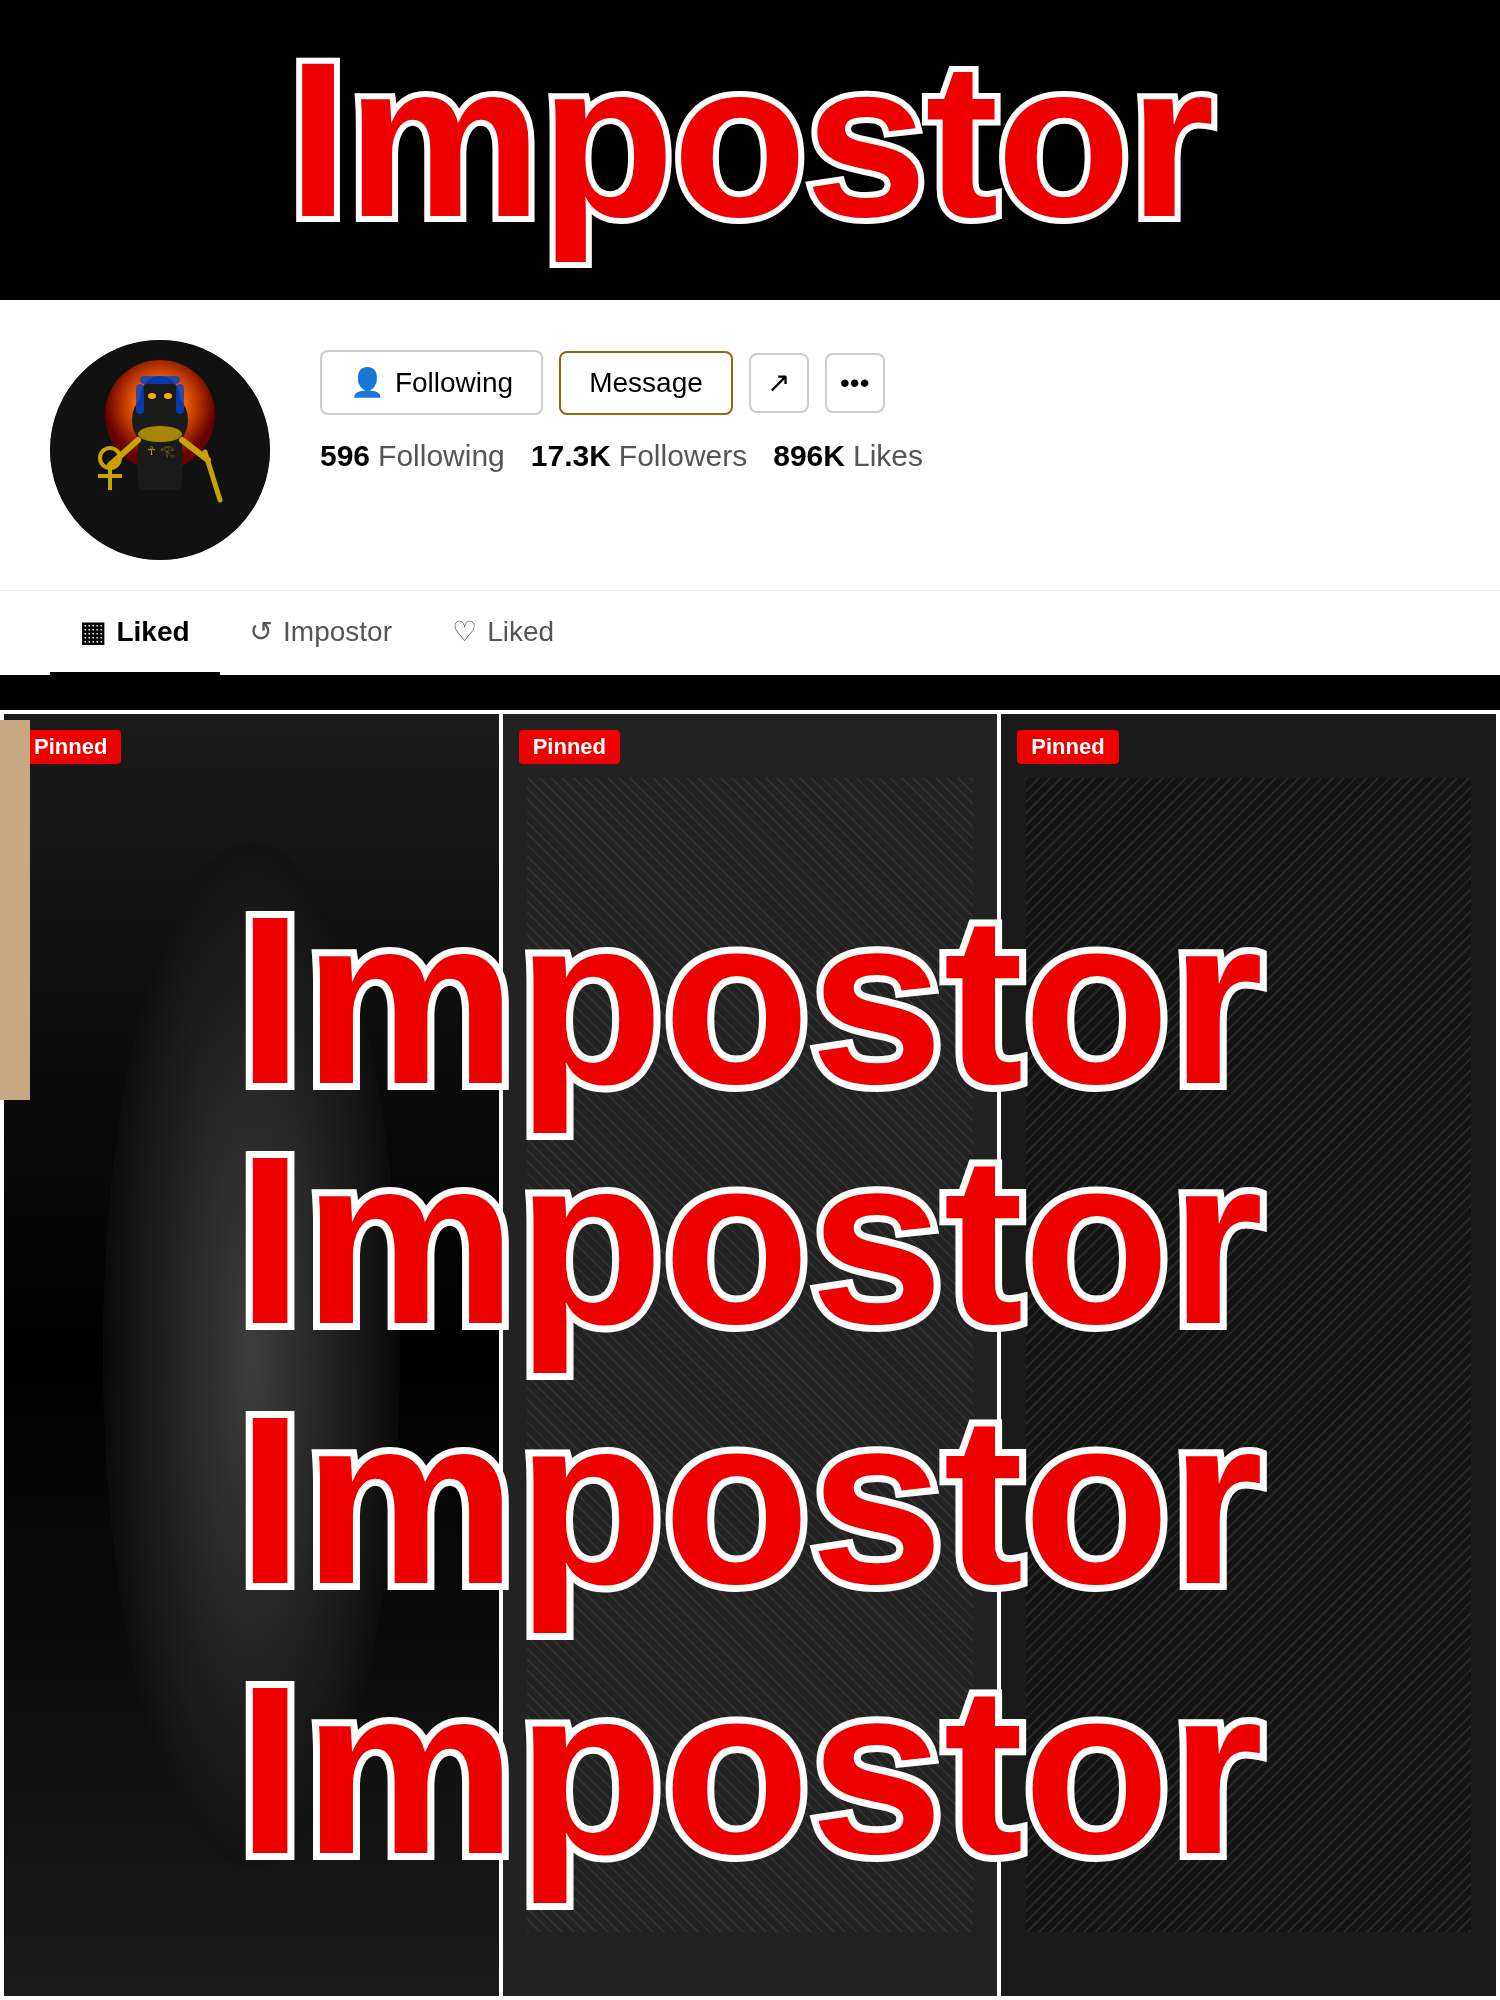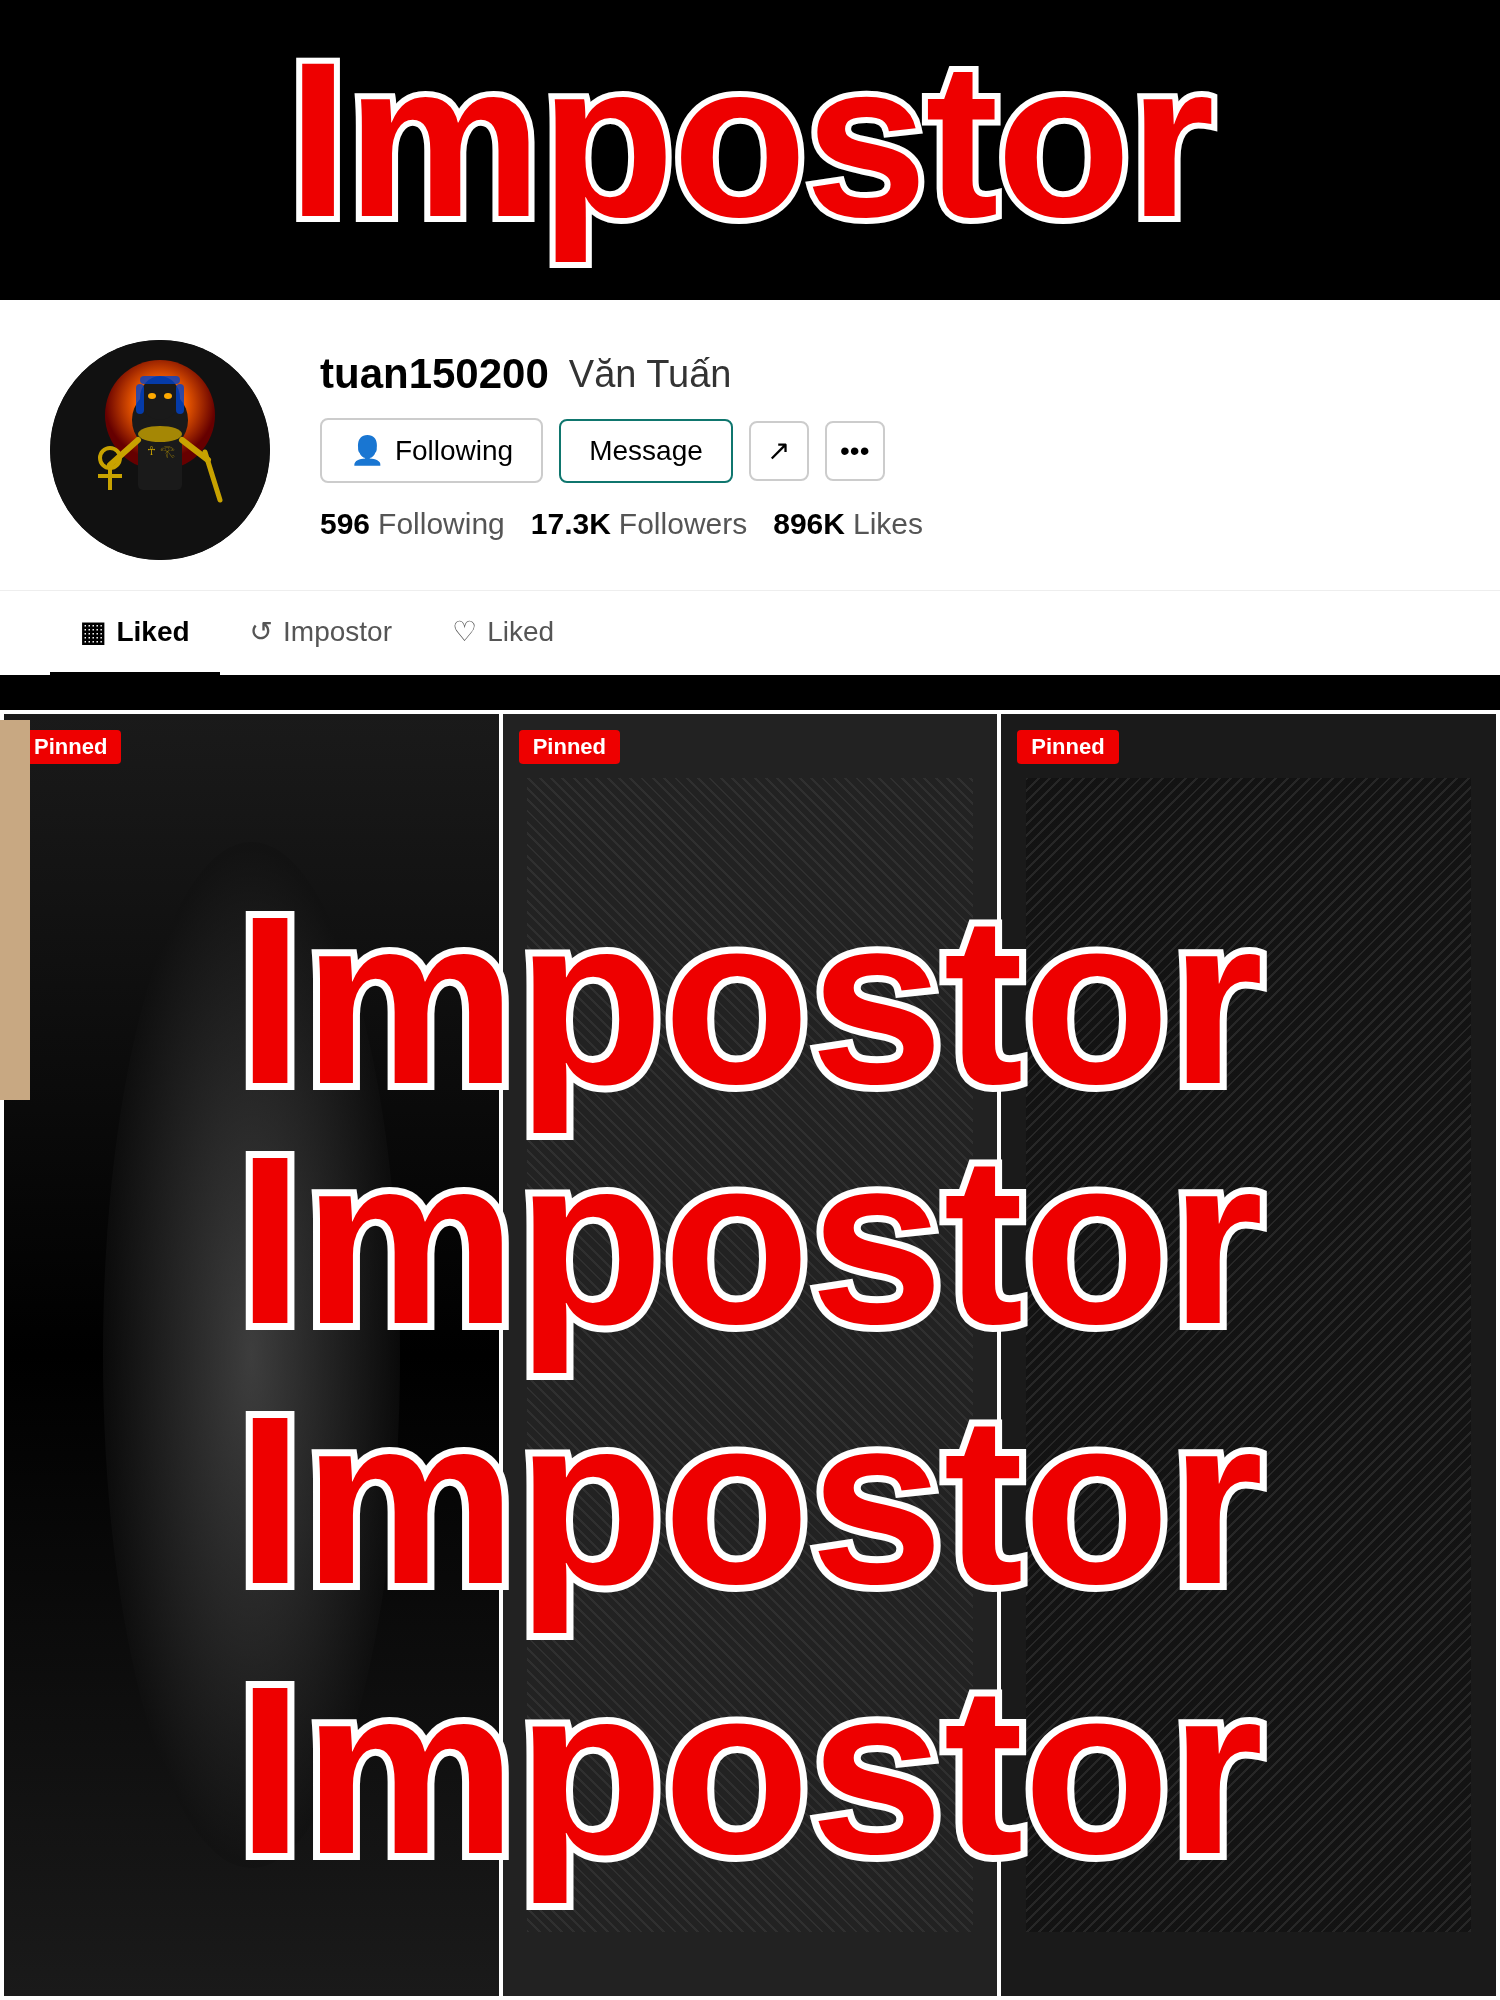--- a/index.html
+++ b/index.html
@@ -105,21 +105,21 @@
       border-radius: 8px;
       background: #fff;
       font-size: 28px;
       font-weight: 500;
       cursor: pointer;
       color: #000;
     }
 
     .btn-message {
       padding: 14px 28px;
-      border: 2px solid #0f766e;
+      border: 2px solid #a16207;
       border-radius: 8px;
       background: #fff;
       font-size: 28px;
       font-weight: 500;
       cursor: pointer;
       color: #000;
     }
 
     .btn-share {
       width: 60px;
@@ -423,24 +423,20 @@
 
         <ellipse cx="102" cy="56" rx="4" ry="3" fill="#ffaa00"></ellipse>
         <ellipse cx="118" cy="56" rx="4" ry="3" fill="#ffaa00"></ellipse>
 
         <text x="97" y="115" font-size="12" fill="#c8a200" font-family="serif">☥</text>
         <text x="110" y="115" font-size="12" fill="#c8a200" font-family="serif">𓂀</text>
       </svg>
     </div>
 
     <div class="profile-info">
-      <div class="username-row">
-        <span class="username">tuan150200</span>
-        <span class="display-name">Văn Tuấn</span>
-      </div>
 
       <div class="action-buttons">
         <button class="btn-following">
           <span>👤</span>
           <span>Following</span>
         </button>
         <button class="btn-message">
           <span>Message</span>
         </button>
         <button class="btn-share">

